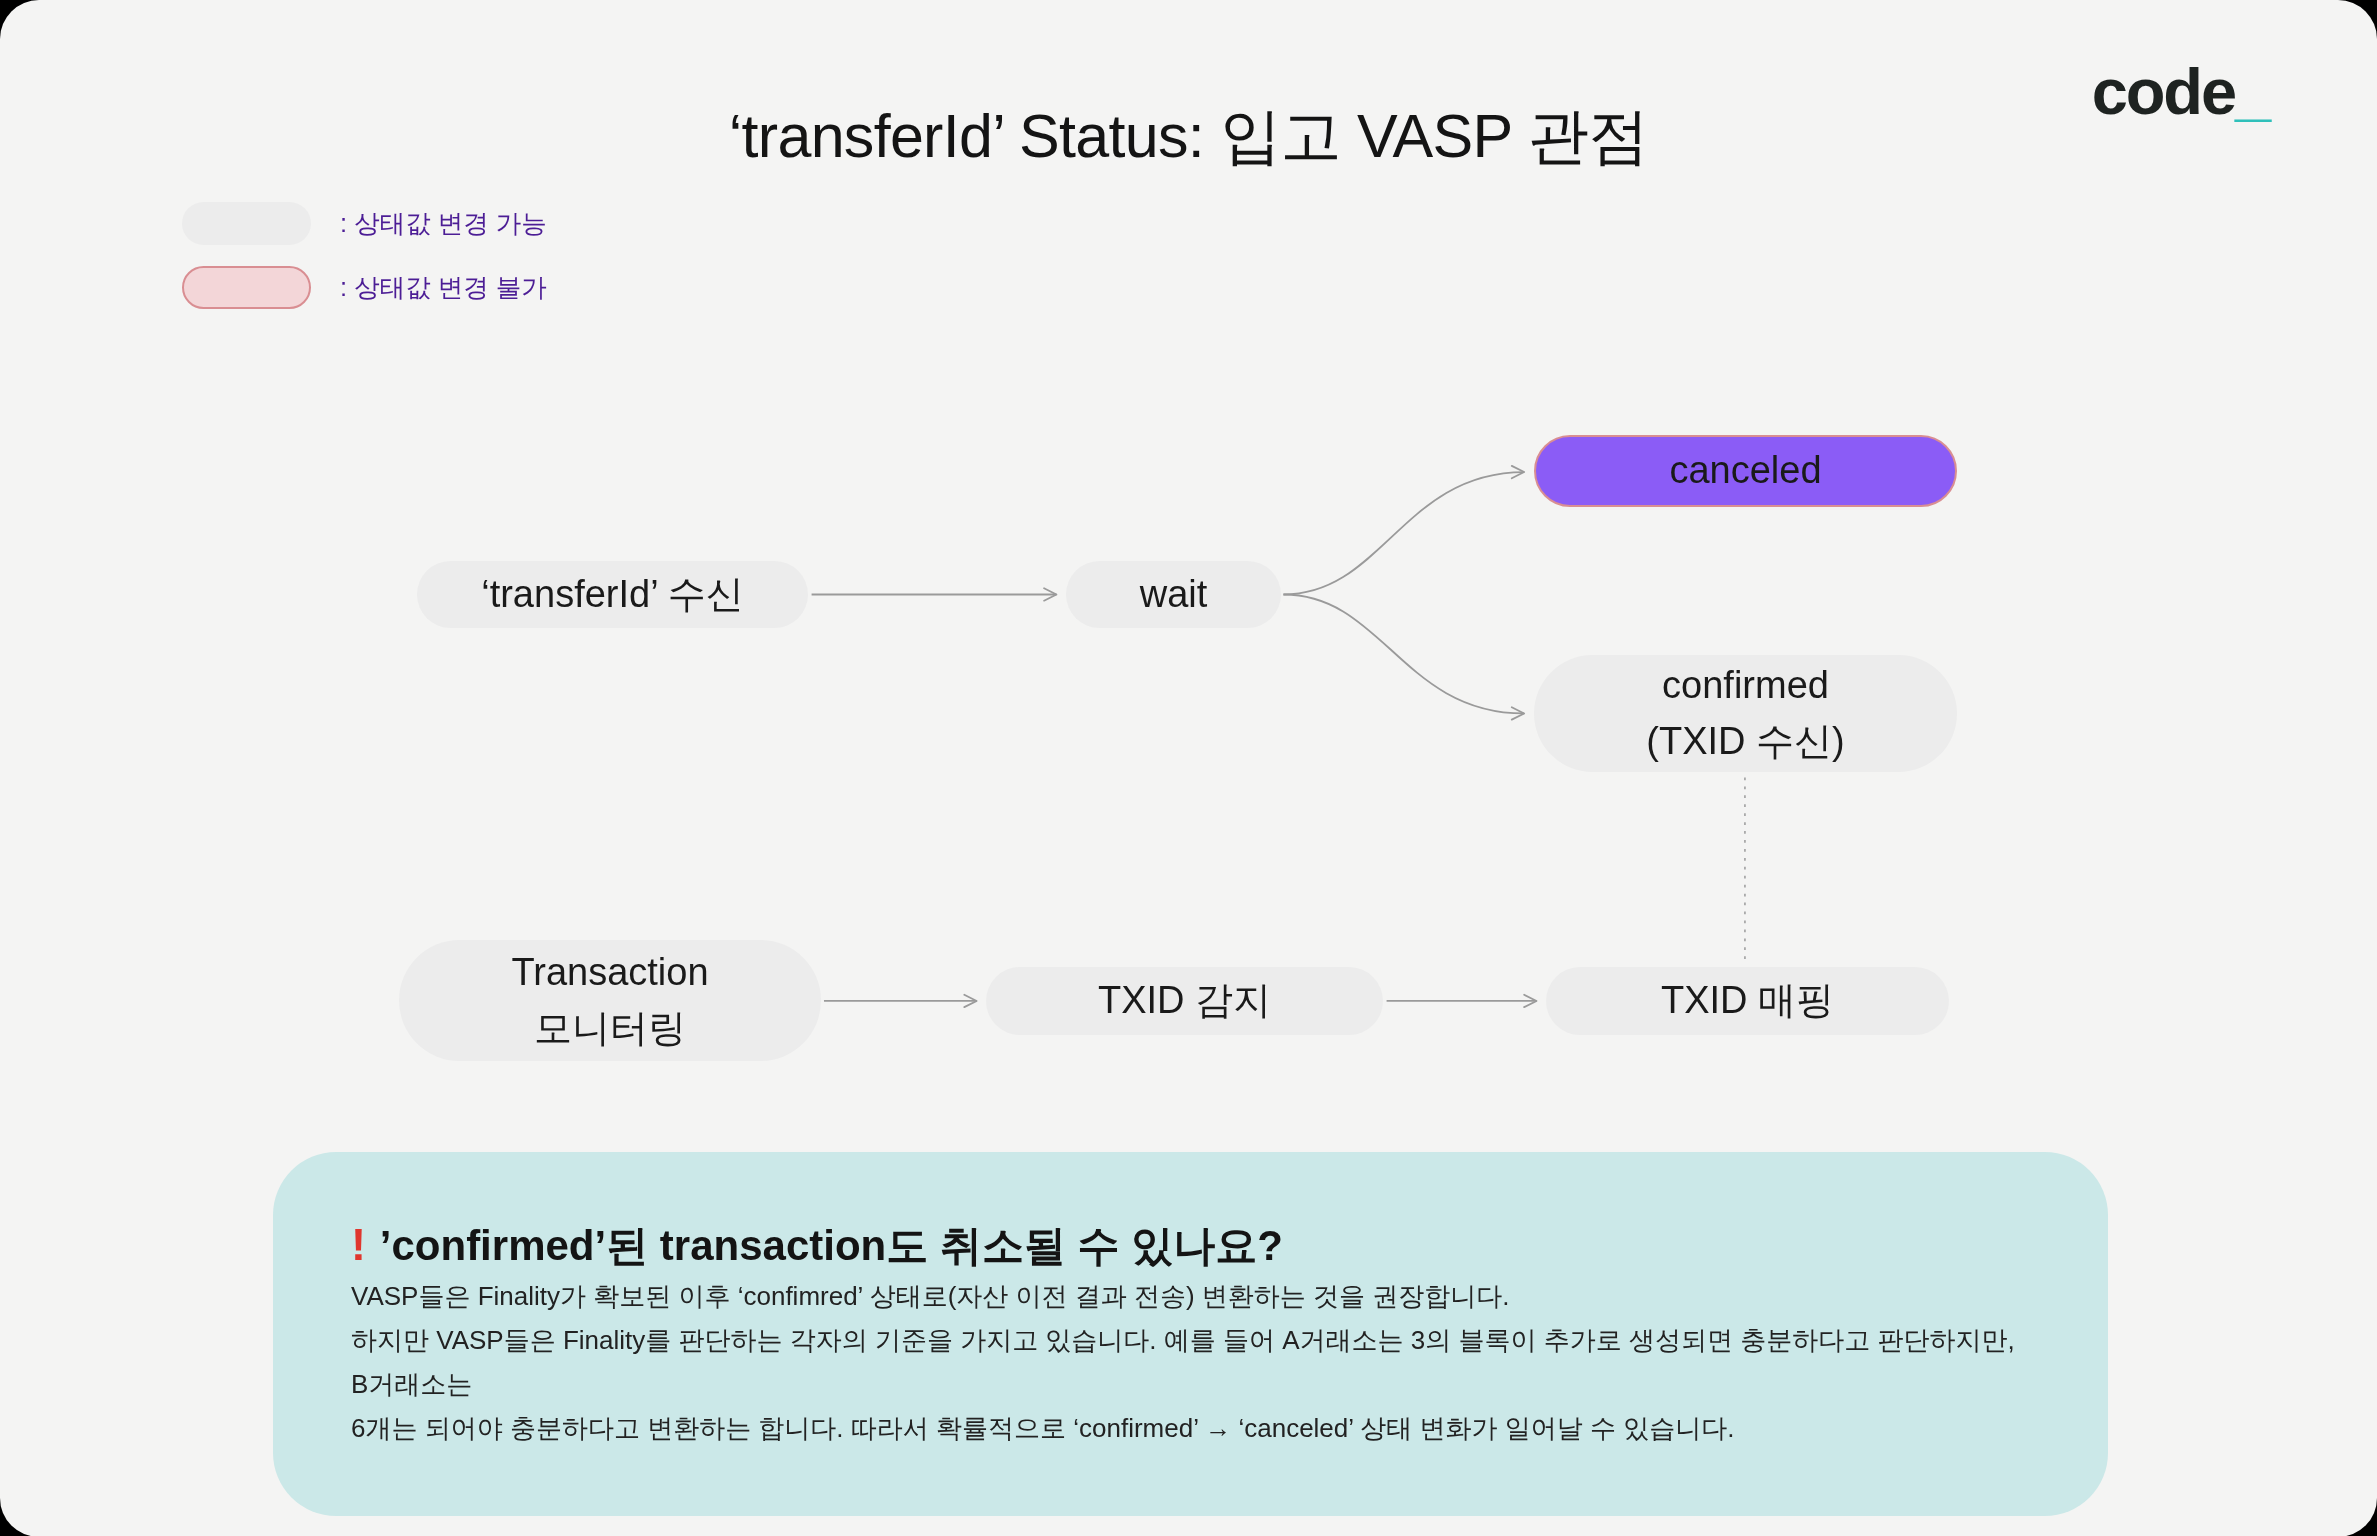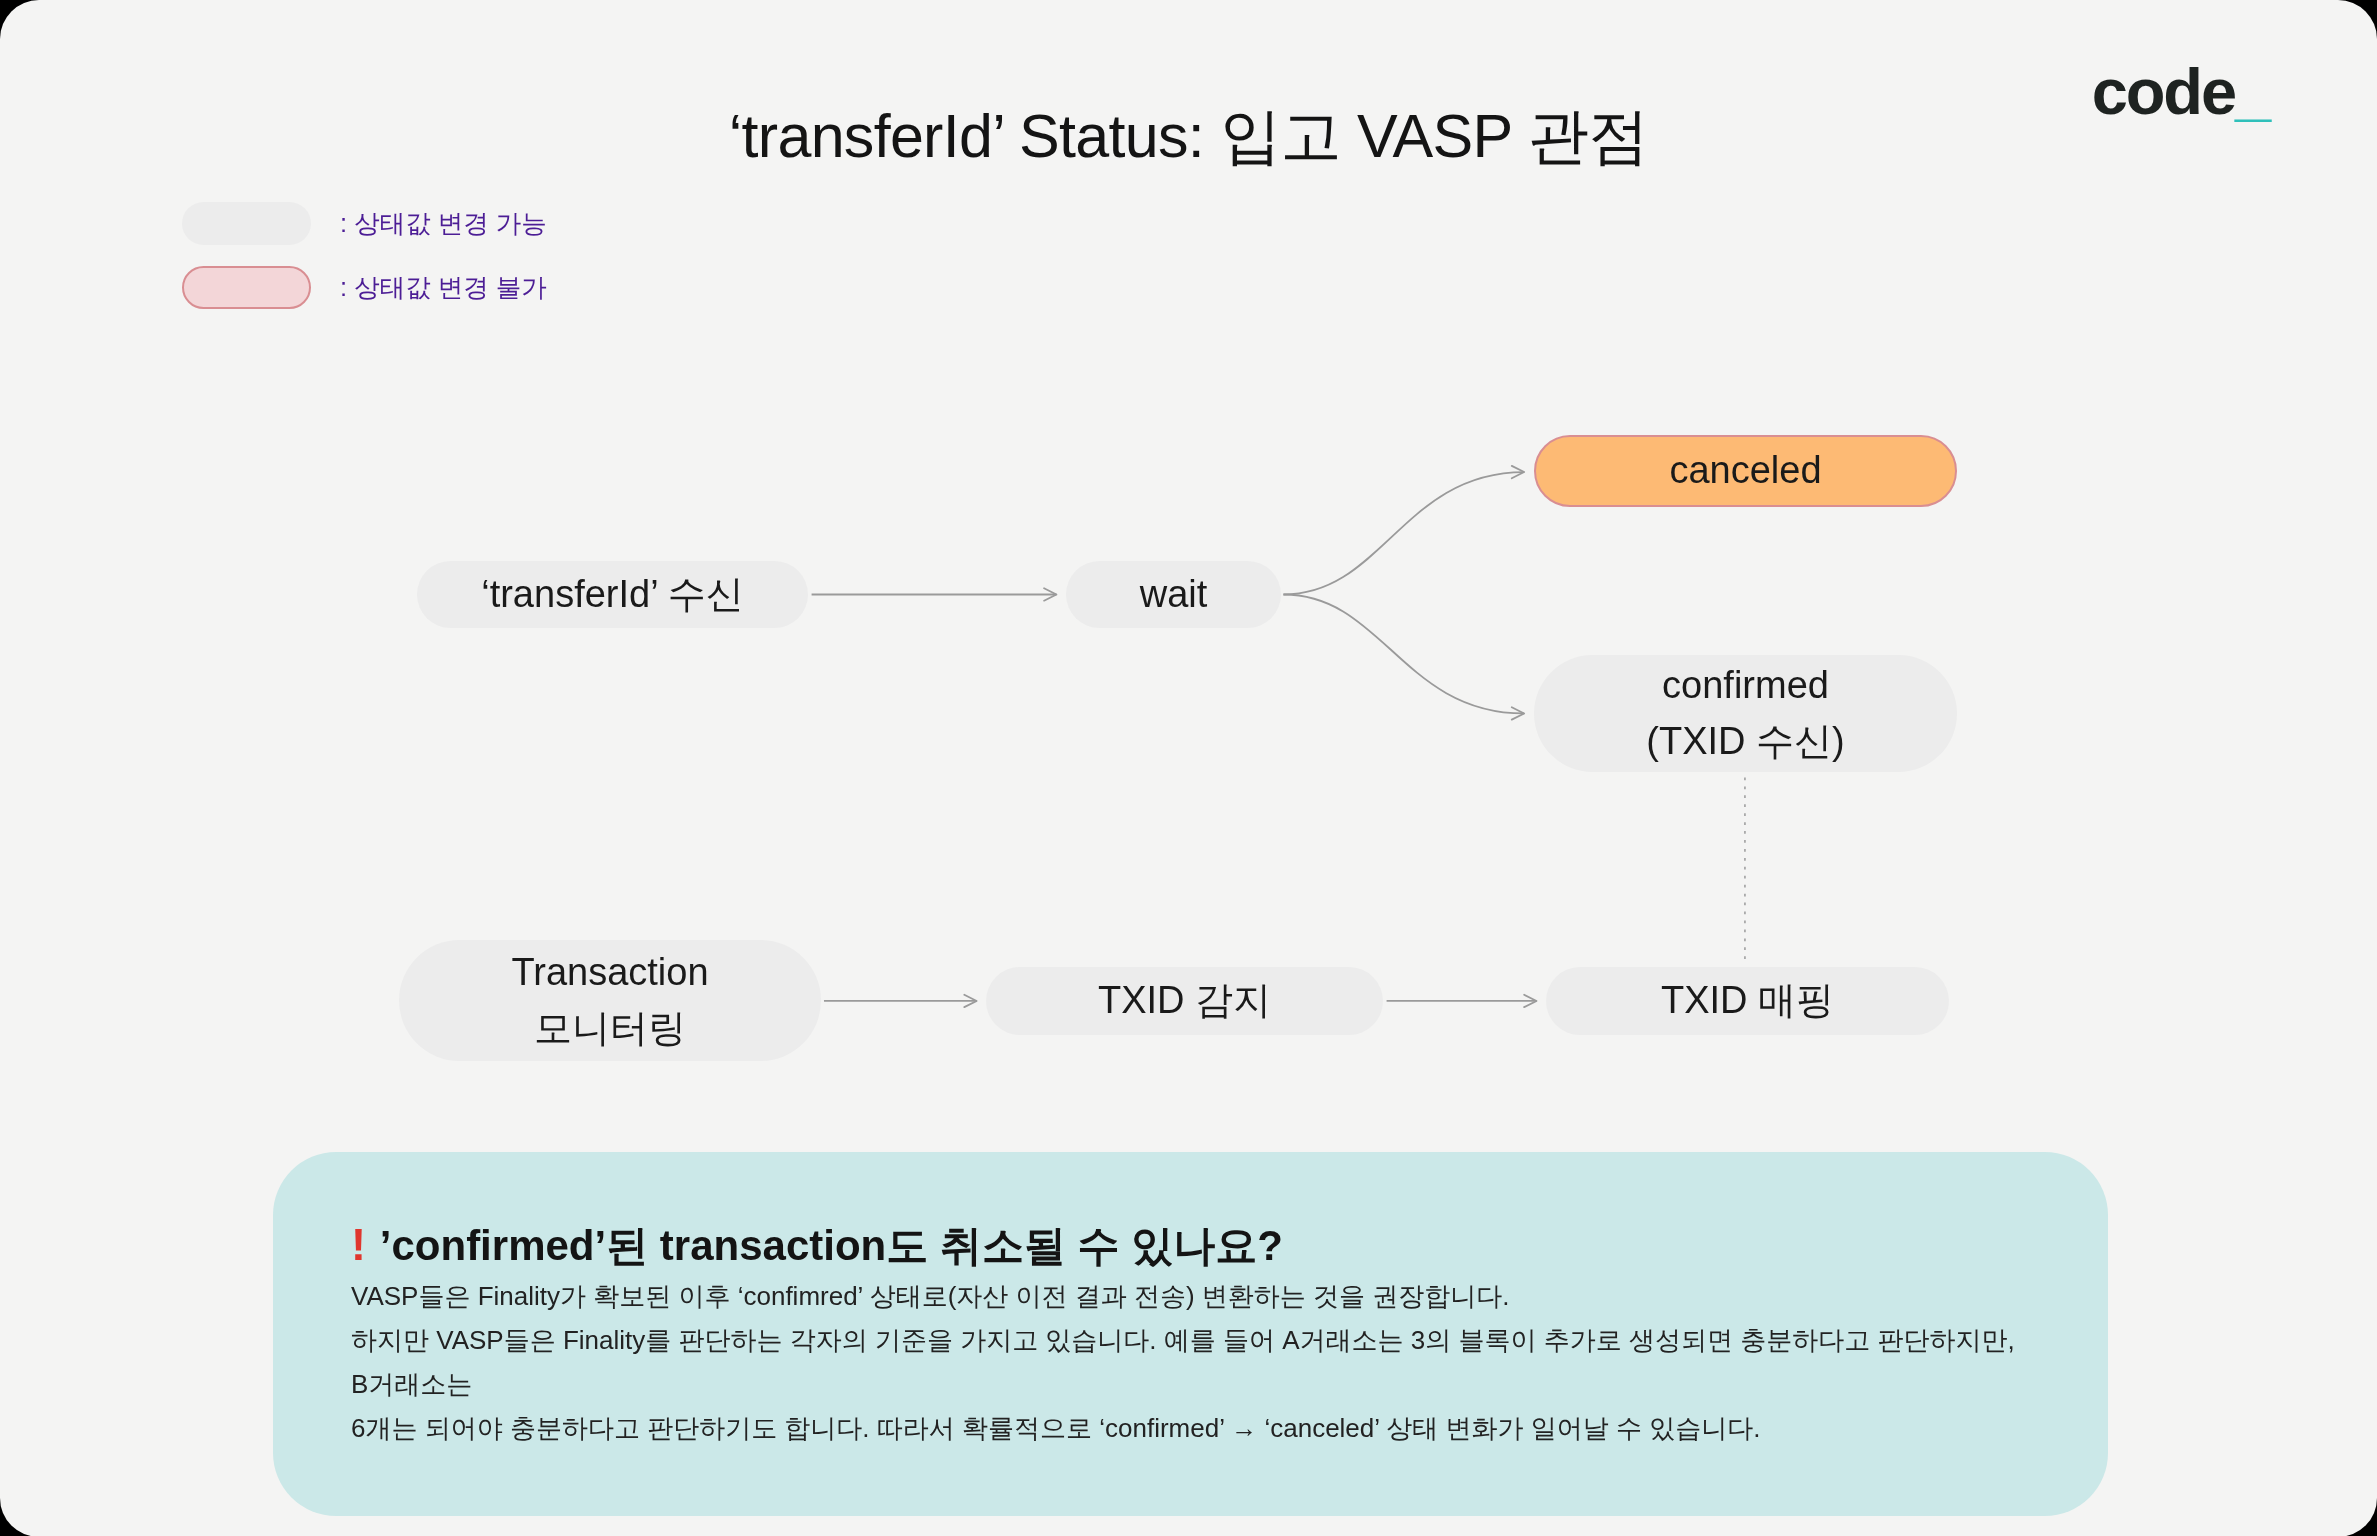--- a/index.html
+++ b/index.html
@@ -87,21 +87,21 @@
     flex-direction: column;
     align-items: center;
     justify-content: center;
     text-align: center;
     font-size: 38px;
     line-height: 1.45;
     color: #1a1a1a;
     box-sizing: border-box;
   }
   .pill.pink {
-    background: #fdba74;
+    background: #8b5cf6;
     border: 2.1px solid #d98e92;
   }
   .n-transferid { left: 417px;  top: 561px;  width: 391px; height: 67px; }
   .n-wait       { left: 1066px; top: 561px;  width: 215px; height: 67px; }
   .n-canceled   { left: 1534px; top: 435px;  width: 423px; height: 72px; }
   .n-confirmed  { left: 1534px; top: 655px;  width: 423px; height: 117px; border-radius: 62px; }
   .n-monitoring { left: 399px;  top: 940px; width: 422px; height: 121px; border-radius: 63px; }
   .n-detect     { left: 986px; top: 967px; width: 397px; height: 68px; }
   .n-mapping    { left: 1546px; top: 967px; width: 403px; height: 68px; }
   .connectors {
@@ -200,18 +200,18 @@
   </div>
 
   <div class="callout">
     <div class="callout-title">
       <span class="bang">!</span>
       <span>’confirmed’된 transaction도 취소될 수 있나요?</span>
     </div>
     <div class="callout-body">
       <div>VASP들은 Finality가 확보된 이후 ‘confimred’ 상태로(자산 이전 결과 전송) 변환하는 것을 권장합니다.</div>
       <div>하지만 VASP들은 Finality를 판단하는 각자의 기준을 가지고 있습니다. 예를 들어 A거래소는 3의 블록이 추가로 생성되면 충분하다고 판단하지만, B거래소는</div>
-      <div>6개는 되어야 충분하다고 판단하기도 합니다. 따라서 확률적으로 ‘confirmed’ → ‘canceled’ 상태 변화가 일어날 수 있습니다.</div>
+      <div>6개는 되어야 충분하다고 변환하는 합니다. 따라서 확률적으로 ‘confirmed’ → ‘canceled’ 상태 변화가 일어날 수 있습니다.</div>
     </div>
   </div>
 
 </div>
 
 
 </body></html>

